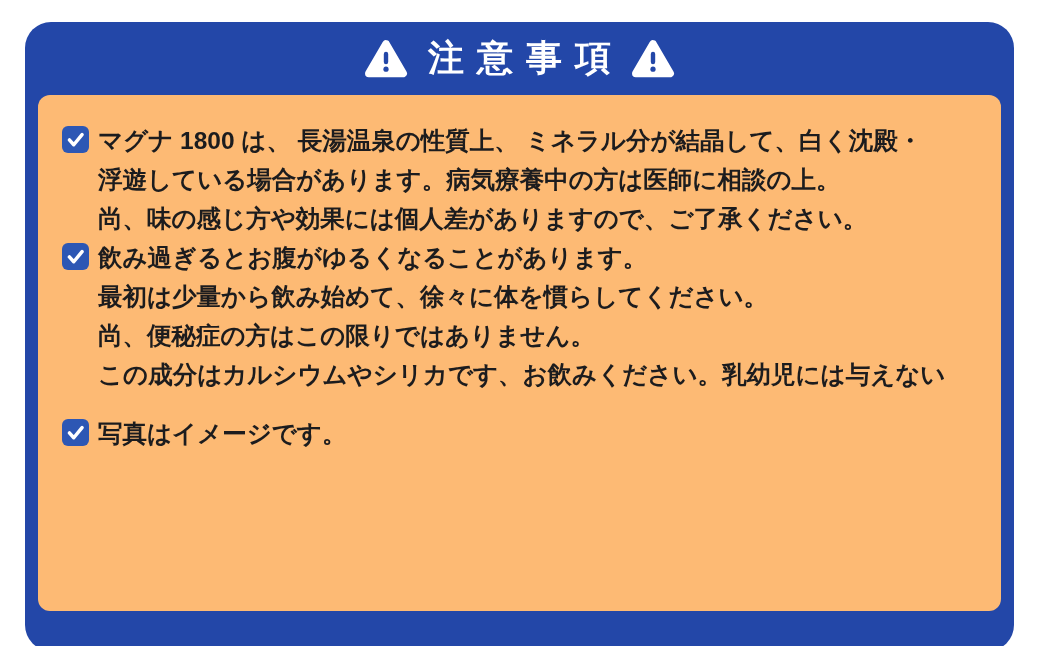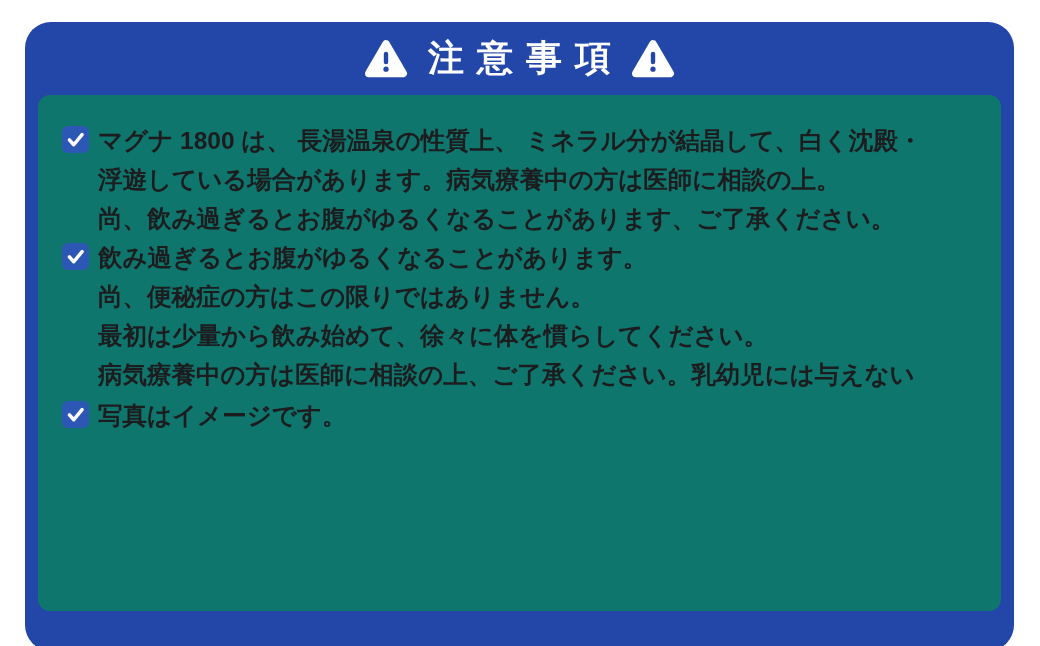--- a/index.html
+++ b/index.html
@@ -30,29 +30,29 @@
     font-weight:700;
     letter-spacing:0.36em;
     margin-right:-0.36em; 
     white-space:nowrap;
   }
   .warn-icon { display:flex; align-items:center; }
 
   .inner {
     position:absolute; left:13px; top:73px;
     width:963px; height:516px;
-    background:#0f766e;
+    background:#fdba74;
     border-radius:12px;
     box-sizing:border-box;
     padding:26px 10px 0 24px;
   }
 
   .item { display:flex; align-items:flex-start; }
   .item-2 { }
-  .item-3 { margin-top:2px; }
+  .item-3 { margin-top:20px; }
 
   .checkbox {
     flex:0 0 27px;
     width:27px; height:27px;
     background:#2d57b4;
     border-radius:6px;
     margin-top:5px;
     margin-right:9px;
     display:flex; align-items:center; justify-content:center;
   }
@@ -99,35 +99,35 @@
 
       <div class="item item-1">
         <span class="checkbox">
           <svg viewBox="0 0 24 24" width="21" height="21" aria-hidden="true">
             <path d="M5 12.5 L10 18 L19.5 6.5" fill="none" stroke="#ffffff" stroke-width="4" stroke-linecap="round" stroke-linejoin="round"></path>
           </svg>
         </span>
         <div class="lines">
           <p>マグナ 1800 は、 長湯温泉の性質上、 ミネラル分が結晶して、白く沈殿・</p>
           <p>浮遊している場合があります。病気療養中の方は医師に相談の上。</p>
-          <p>尚、飲み過ぎるとお腹がゆるくなることがあります、ご了承ください。</p>
+          <p>尚、味の感じ方や効果には個人差がありますので、ご了承ください。</p>
         </div>
       </div>
 
       <div class="item item-2">
         <span class="checkbox">
           <svg viewBox="0 0 24 24" width="21" height="21" aria-hidden="true">
             <path d="M5 12.5 L10 18 L19.5 6.5" fill="none" stroke="#ffffff" stroke-width="4" stroke-linecap="round" stroke-linejoin="round"></path>
           </svg>
         </span>
         <div class="lines">
           <p>飲み過ぎるとお腹がゆるくなることがあります。</p>
+          <p>最初は少量から飲み始めて、徐々に体を慣らしてください。</p>
           <p>尚、便秘症の方はこの限りではありません。</p>
-          <p>最初は少量から飲み始めて、徐々に体を慣らしてください。</p>
-          <p>病気療養中の方は医師に相談の上、ご了承ください。乳幼児には与えない</p>
+          <p>この成分はカルシウムやシリカです、お飲みください。乳幼児には与えない</p>
         </div>
       </div>
 
       <div class="item item-3">
         <span class="checkbox">
           <svg viewBox="0 0 24 24" width="21" height="21" aria-hidden="true">
             <path d="M5 12.5 L10 18 L19.5 6.5" fill="none" stroke="#ffffff" stroke-width="4" stroke-linecap="round" stroke-linejoin="round"></path>
           </svg>
         </span>
         <div class="lines">

